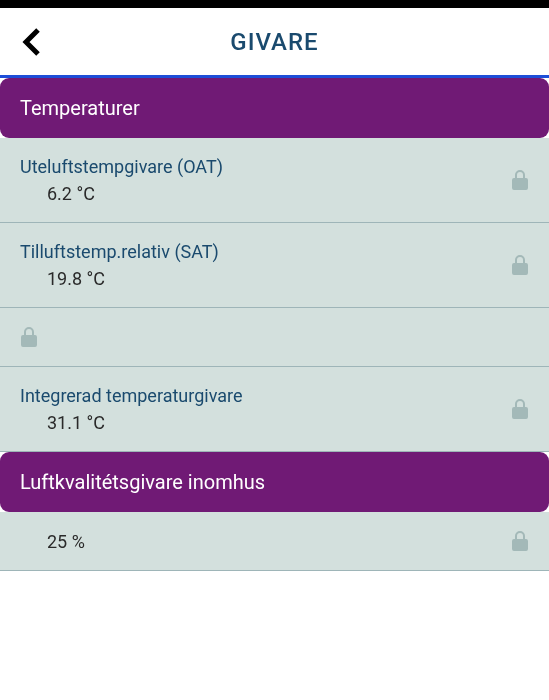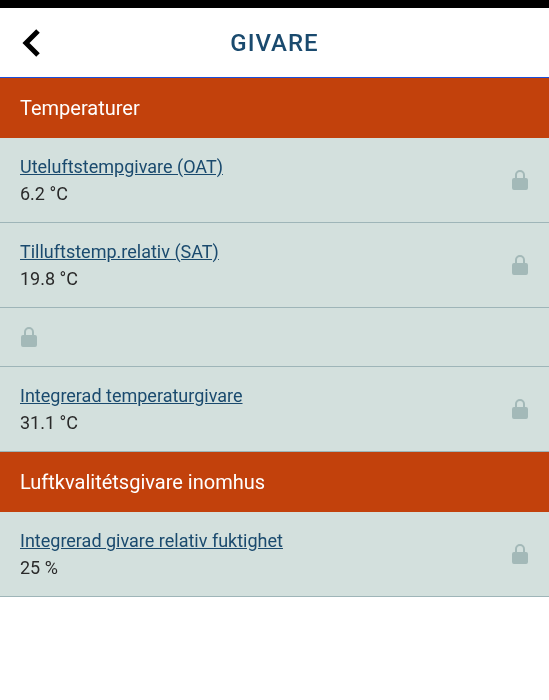--- a/index.html
+++ b/index.html
@@ -18,67 +18,68 @@
       height: 8px;
       background: #000000;
     }
     .header {
       display: flex;
       align-items: center;
       height: 70px;
       padding: 0 16px;
       background: #ffffff;
       position: relative;
-      border-bottom: 1px solid #1d4ed8;
+      border-bottom: 3px solid #1d4ed8;
     }
     .back-button {
       position: absolute;
       left: 20px;
       display: flex;
       align-items: center;
       justify-content: center;
       cursor: pointer;
     }
     .header-title {
       flex: 1;
       text-align: center;
       font-size: 24px;
       font-weight: 500;
       color: #1a4a6e;
       letter-spacing: 1px;
     }
     .section-header {
-      background: #c2410c;
+      background: #701a75;
       color: #ffffff;
       padding: 18px 20px;
       font-size: 20px;
       font-weight: 400;
+      border-radius: 9px;
     }
     .list-item {
       background: #d3e0dd;
       padding: 18px 20px;
       border-bottom: 1px solid #9eb5b8;
       display: flex;
       align-items: center;
       justify-content: space-between;
     }
     .list-item-content {
       flex: 1;
     }
     .item-label {
       color: #1a4a6e;
       font-size: 18px;
       font-weight: 400;
       margin-bottom: 6px;
-      text-decoration: underline;
     }
     .item-value {
       color: #2a2a2a;
       font-size: 18px;
       font-weight: 400;
+      margin-left: 27px;
     }
     .lock-icon {
       display: flex;
       align-items: center;
       justify-content: center;
       opacity: 0.45;
     }
   </style>
 </head>
 <body>
@@ -137,21 +138,20 @@
     <svg width="18" height="22" viewBox="0 0 18 22">
         <path d="M4 9V6a5 5 0 0110 0v3h1a2 2 0 012 2v8a2 2 0 01-2 2H3a2 2 0 01-2-2v-8a2 2 0 012-2h1zm2 0h6V6a3 3 0 00-6 0v3z" fill="#6a8a8c"></path>
       </svg>
   </div>
 </div>
 
 <div class="section-header">Luftkvalitétsgivare inomhus</div>
 
 <div class="list-item">
   <div class="list-item-content">
-    <div class="item-label">Integrerad givare relativ fuktighet</div>
     <div class="item-value">25 %</div>
   </div>
   <div class="lock-icon">
     <svg width="18" height="22" viewBox="0 0 18 22">
         <path d="M4 9V6a5 5 0 0110 0v3h1a2 2 0 012 2v8a2 2 0 01-2 2H3a2 2 0 01-2-2v-8a2 2 0 012-2h1zm2 0h6V6a3 3 0 00-6 0v3z" fill="#6a8a8c"></path>
       </svg>
   </div>
 </div>
 
 </body></html>

